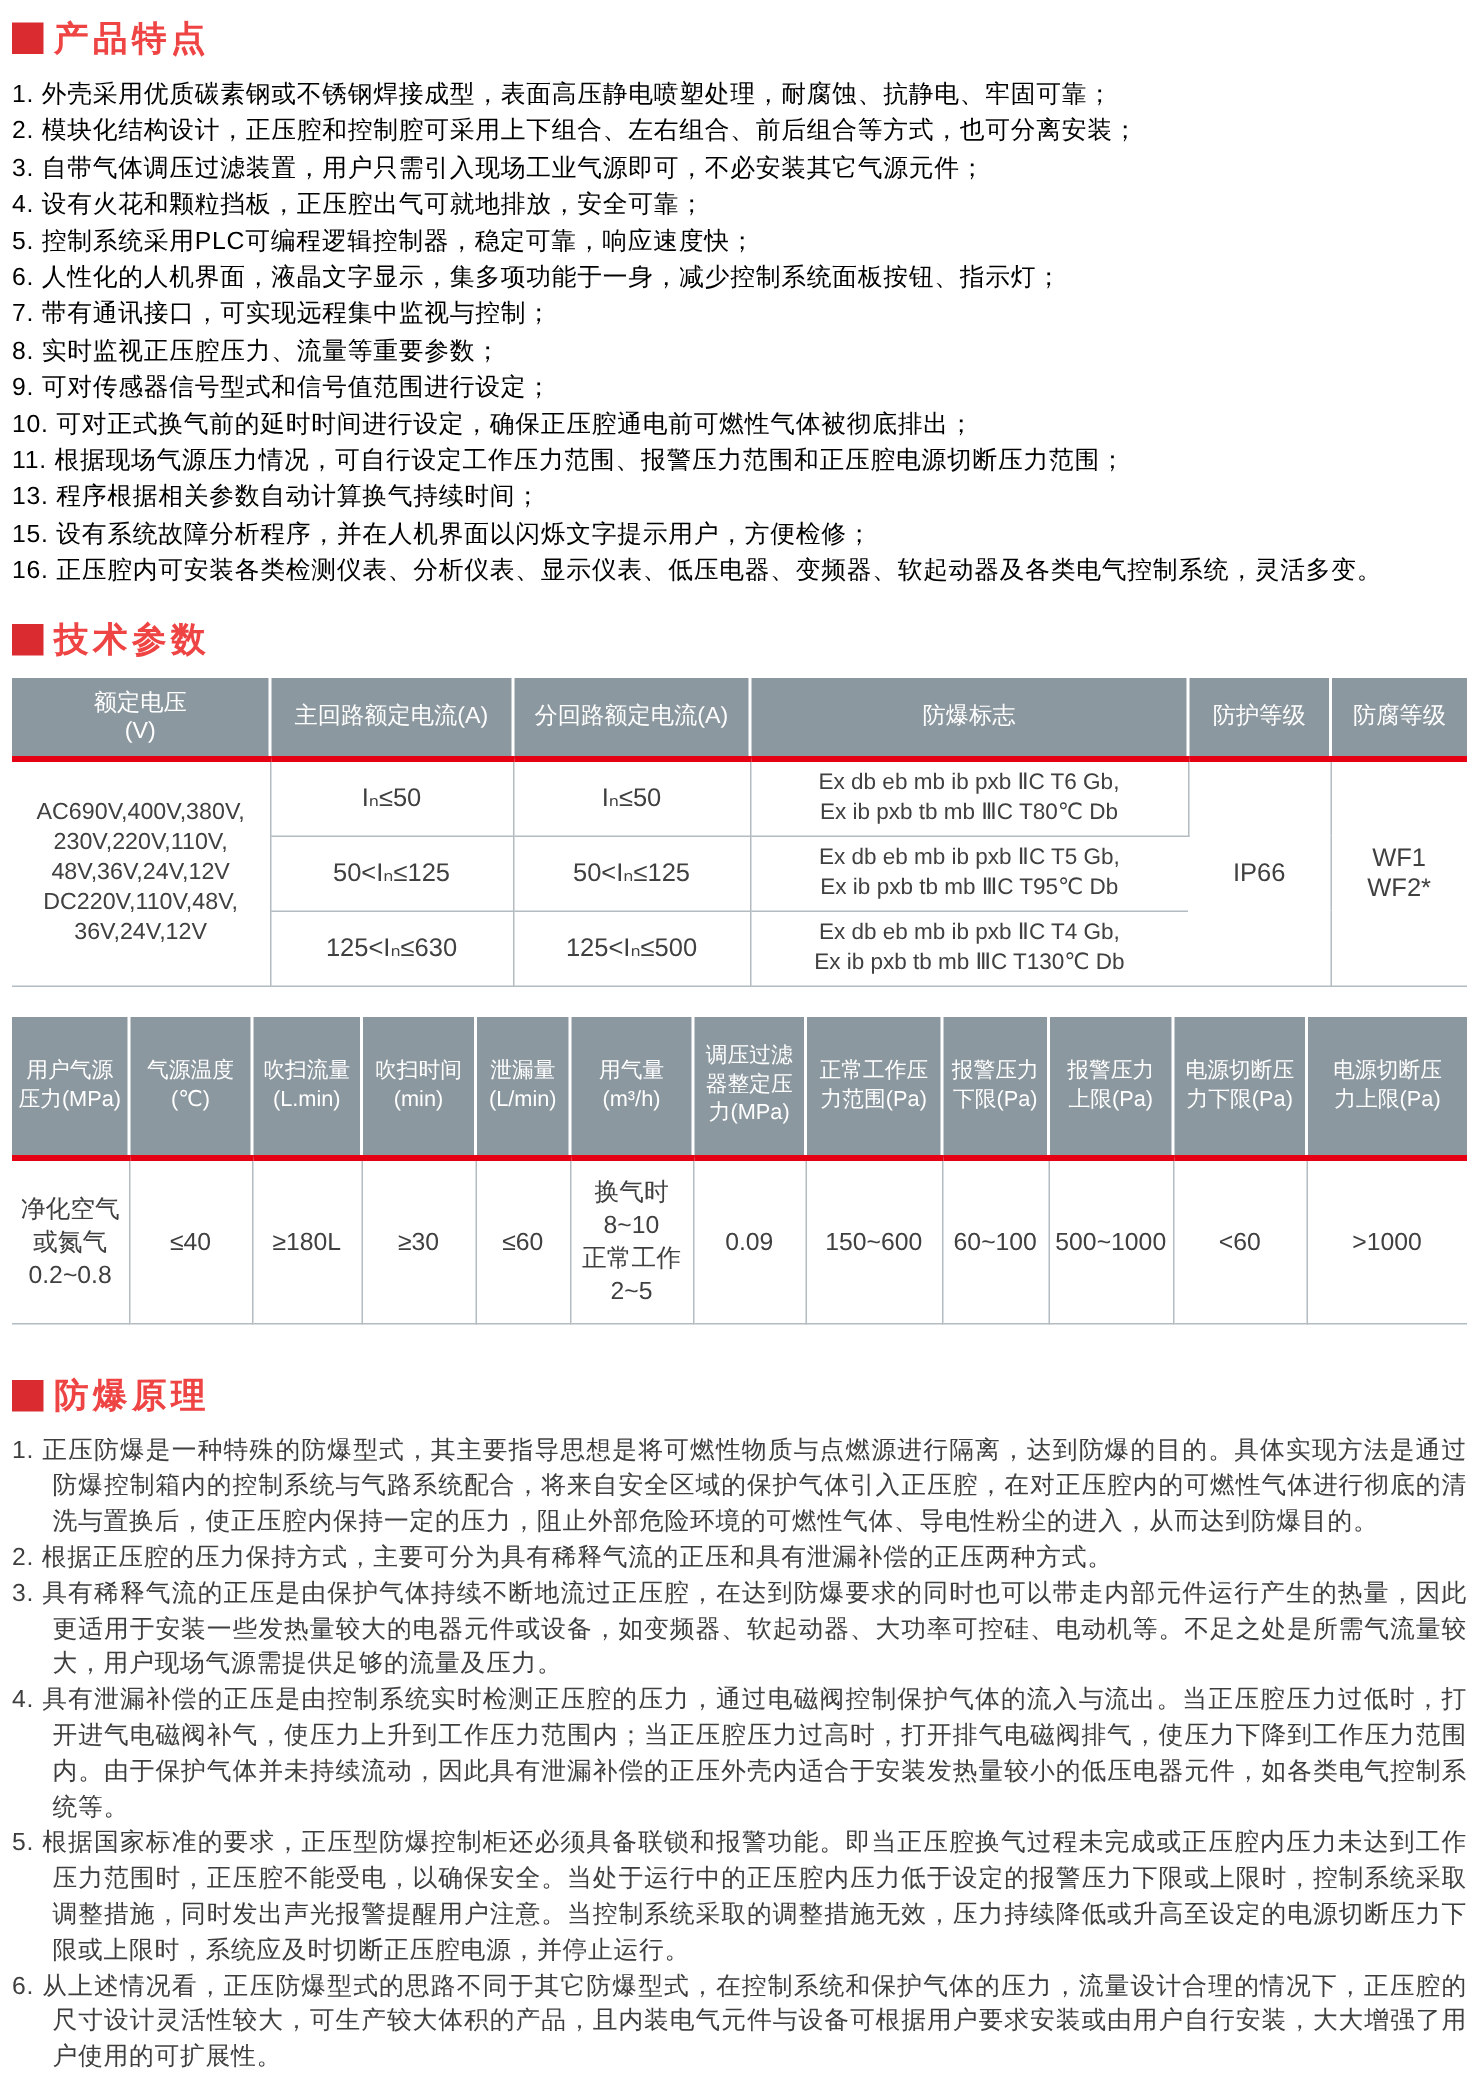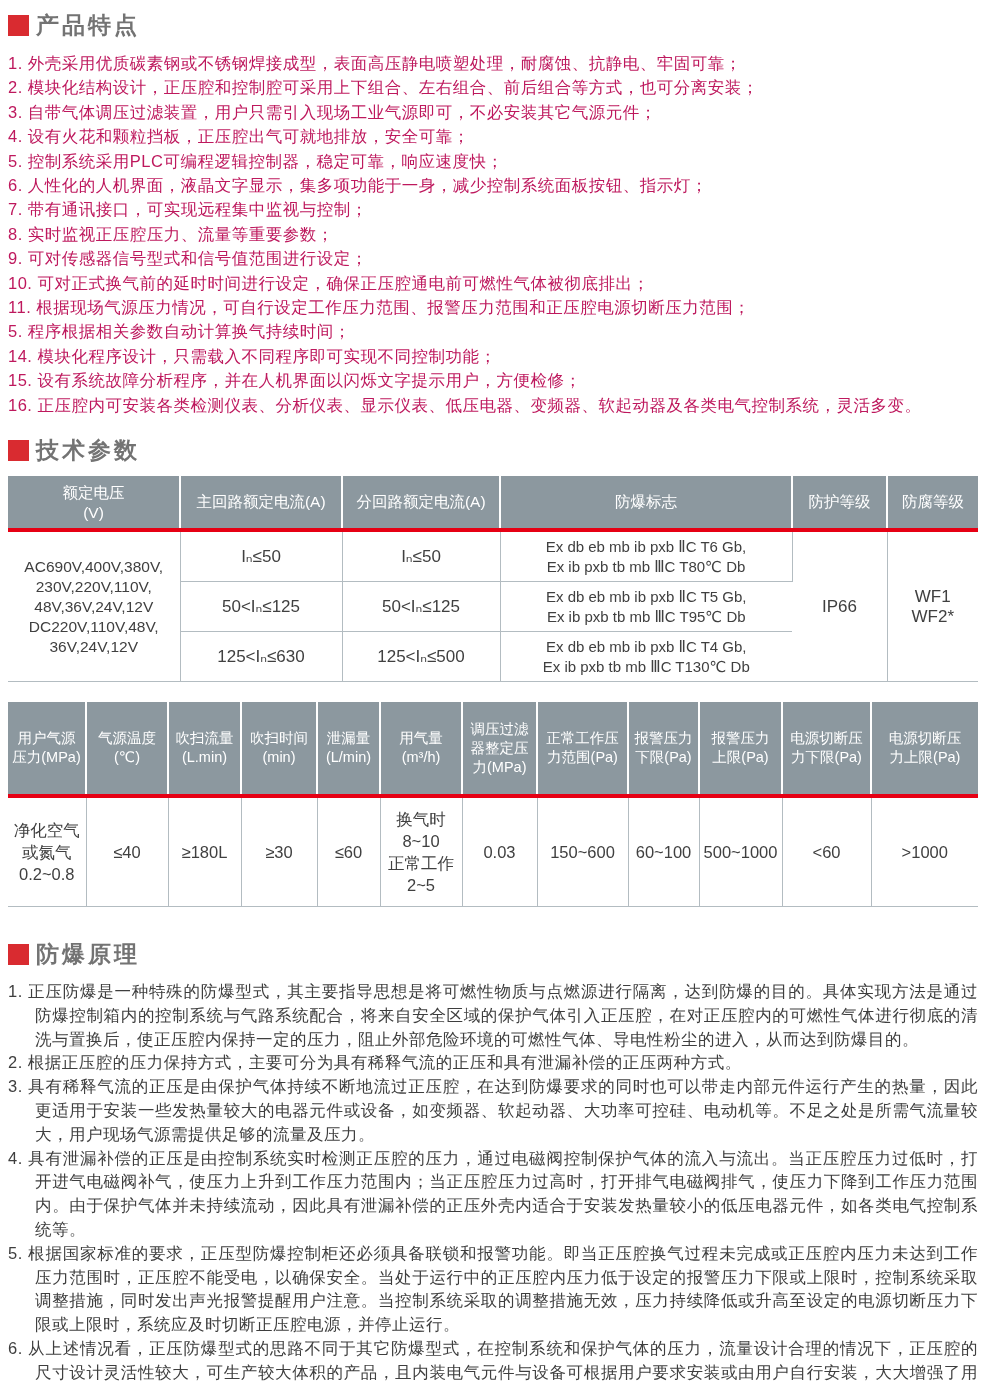--- a/index.html
+++ b/index.html
@@ -4,27 +4,27 @@
 <style>
   html,body{margin:0;padding:0;background:#fff;}
   .page{
     width:986px;height:1388px;box-sizing:border-box;
     padding:6px 8px 0 8px;overflow:hidden;background:#fff;
     font-family:"Liberation Sans","DejaVu Sans",sans-serif;
     color:#3e3e3e;
   }
   .section-title{
     display:flex;align-items:center;gap:7px;
-    color:#737373;font-size:23px;font-weight:bold;letter-spacing:3px;
+    color:#ef4444;font-size:23px;font-weight:bold;letter-spacing:3px;
     margin:4px 0 10px 0;
   }
   .sq{width:21px;height:21px;background:#d92b30;flex:0 0 auto;}
   .list{margin-bottom:18px;}
   .item{
-    font-size:16.5px;line-height:24.4px;color:#be185d;
+    font-size:16.5px;line-height:24.4px;color:#000000;
     padding-left:32px;text-indent:-32px;letter-spacing:0.5px;
   }
   .para{
     font-size:16.5px;line-height:23.8px;color:#3e3e3e;
     padding-left:27px;text-indent:-27px;letter-spacing:0.5px;
     text-align:justify;
   }
   table{border-collapse:collapse;table-layout:fixed;width:970px;margin:0 0 0 0;}
   .spec{margin-bottom:20px;}
   thead th{
@@ -65,22 +65,21 @@
       <div class="item">2. 模块化结构设计，正压腔和控制腔可采用上下组合、左右组合、前后组合等方式，也可分离安装；</div>
       <div class="item">3. 自带气体调压过滤装置，用户只需引入现场工业气源即可，不必安装其它气源元件；</div>
       <div class="item">4. 设有火花和颗粒挡板，正压腔出气可就地排放，安全可靠；</div>
       <div class="item">5. 控制系统采用PLC可编程逻辑控制器，稳定可靠，响应速度快；</div>
       <div class="item">6. 人性化的人机界面，液晶文字显示，集多项功能于一身，减少控制系统面板按钮、指示灯；</div>
       <div class="item">7. 带有通讯接口，可实现远程集中监视与控制；</div>
       <div class="item">8. 实时监视正压腔压力、流量等重要参数；</div>
       <div class="item">9. 可对传感器信号型式和信号值范围进行设定；</div>
       <div class="item">10. 可对正式换气前的延时时间进行设定，确保正压腔通电前可燃性气体被彻底排出；</div>
       <div class="item">11. 根据现场气源压力情况，可自行设定工作压力范围、报警压力范围和正压腔电源切断压力范围；</div>
-      <div class="item">5. 程序根据相关参数自动计算换气持续时间；</div>
-      <div class="item">14. 模块化程序设计，只需载入不同程序即可实现不同控制功能；</div>
+      <div class="item">13. 程序根据相关参数自动计算换气持续时间；</div>
       <div class="item">15. 设有系统故障分析程序，并在人机界面以闪烁文字提示用户，方便检修；</div>
       <div class="item">16. 正压腔内可安装各类检测仪表、分析仪表、显示仪表、低压电器、变频器、软起动器及各类电气控制系统，灵活多变。</div>
     </div>
 
   <div class="section-title">
     <span class="sq"></span>
     <span>技术参数</span>
   </div>
 
   <table class="spec t1" id="spec-table-1">
@@ -183,21 +182,21 @@
 或氮气
 0.2~0.8</td>
           <td>≤40</td>
           <td>≥180L</td>
           <td>≥30</td>
           <td>≤60</td>
           <td>换气时
 8~10
 正常工作
 2~5</td>
-          <td>0.03</td>
+          <td>0.09</td>
           <td>150~600</td>
           <td>60~100</td>
           <td>500~1000</td>
           <td>&lt;60</td>
           <td>&gt;1000</td>
         </tr>
       </tbody>
   </table>
 
   <div class="gap-s"></div>

